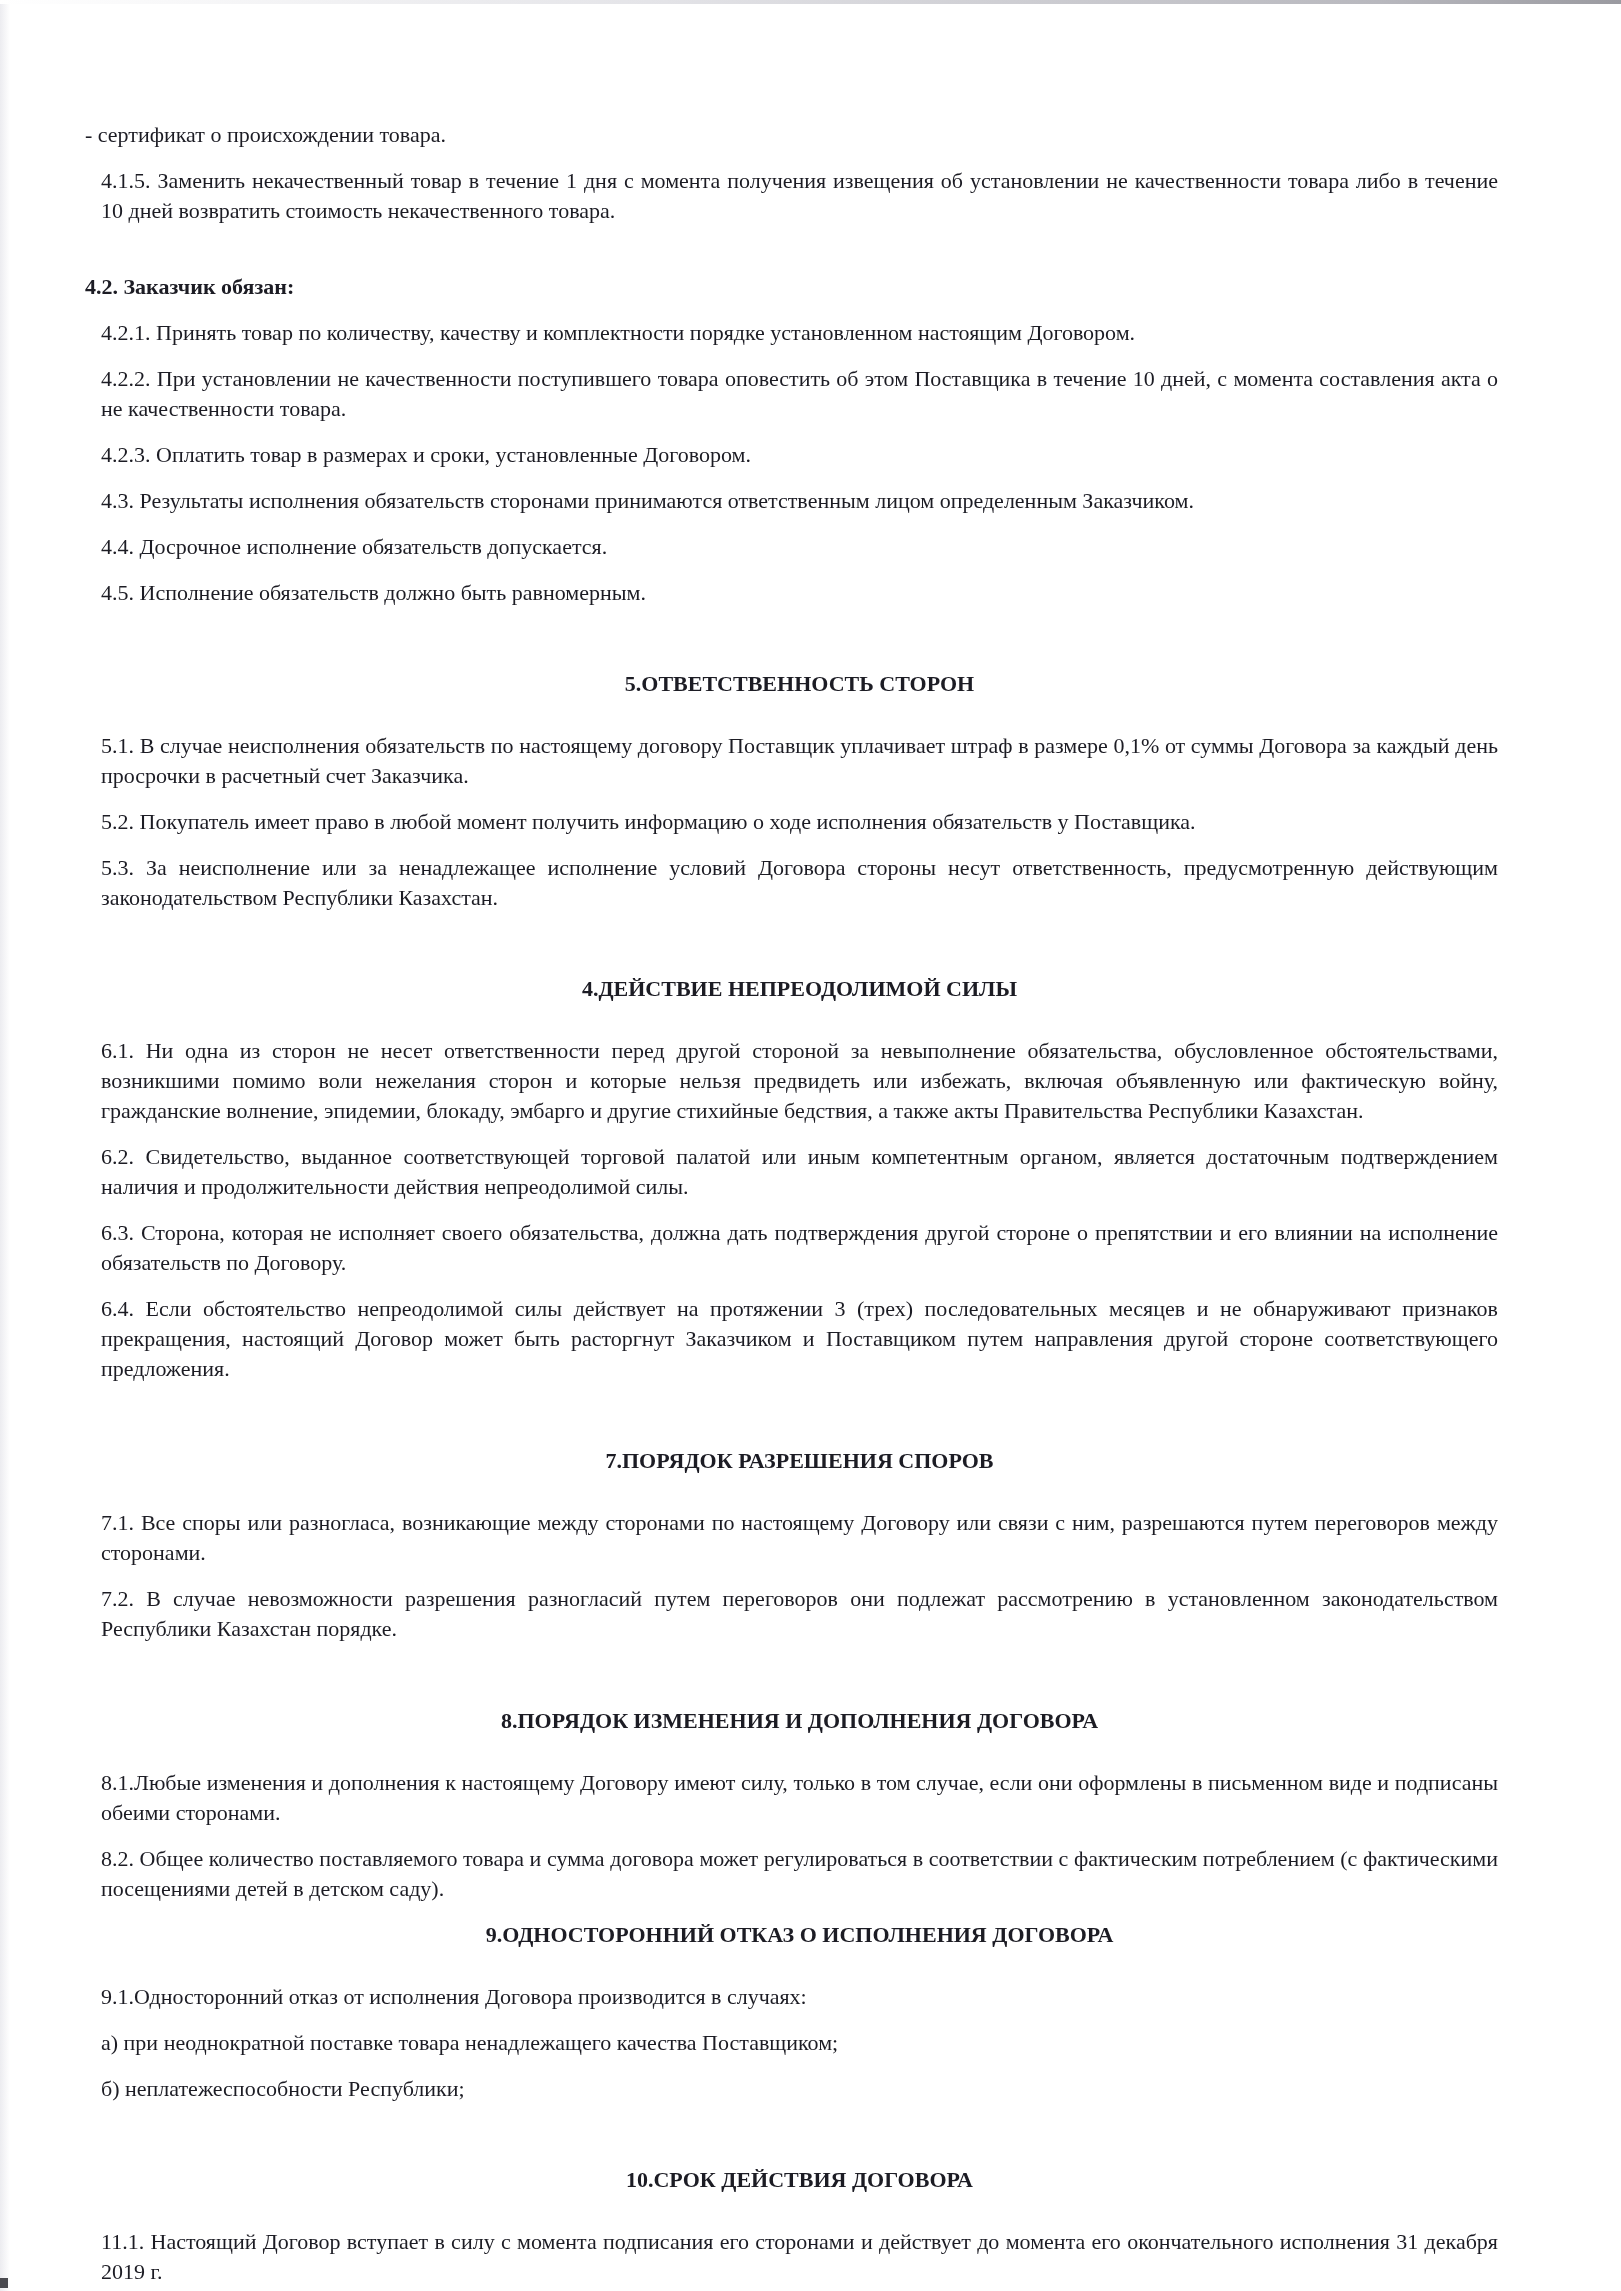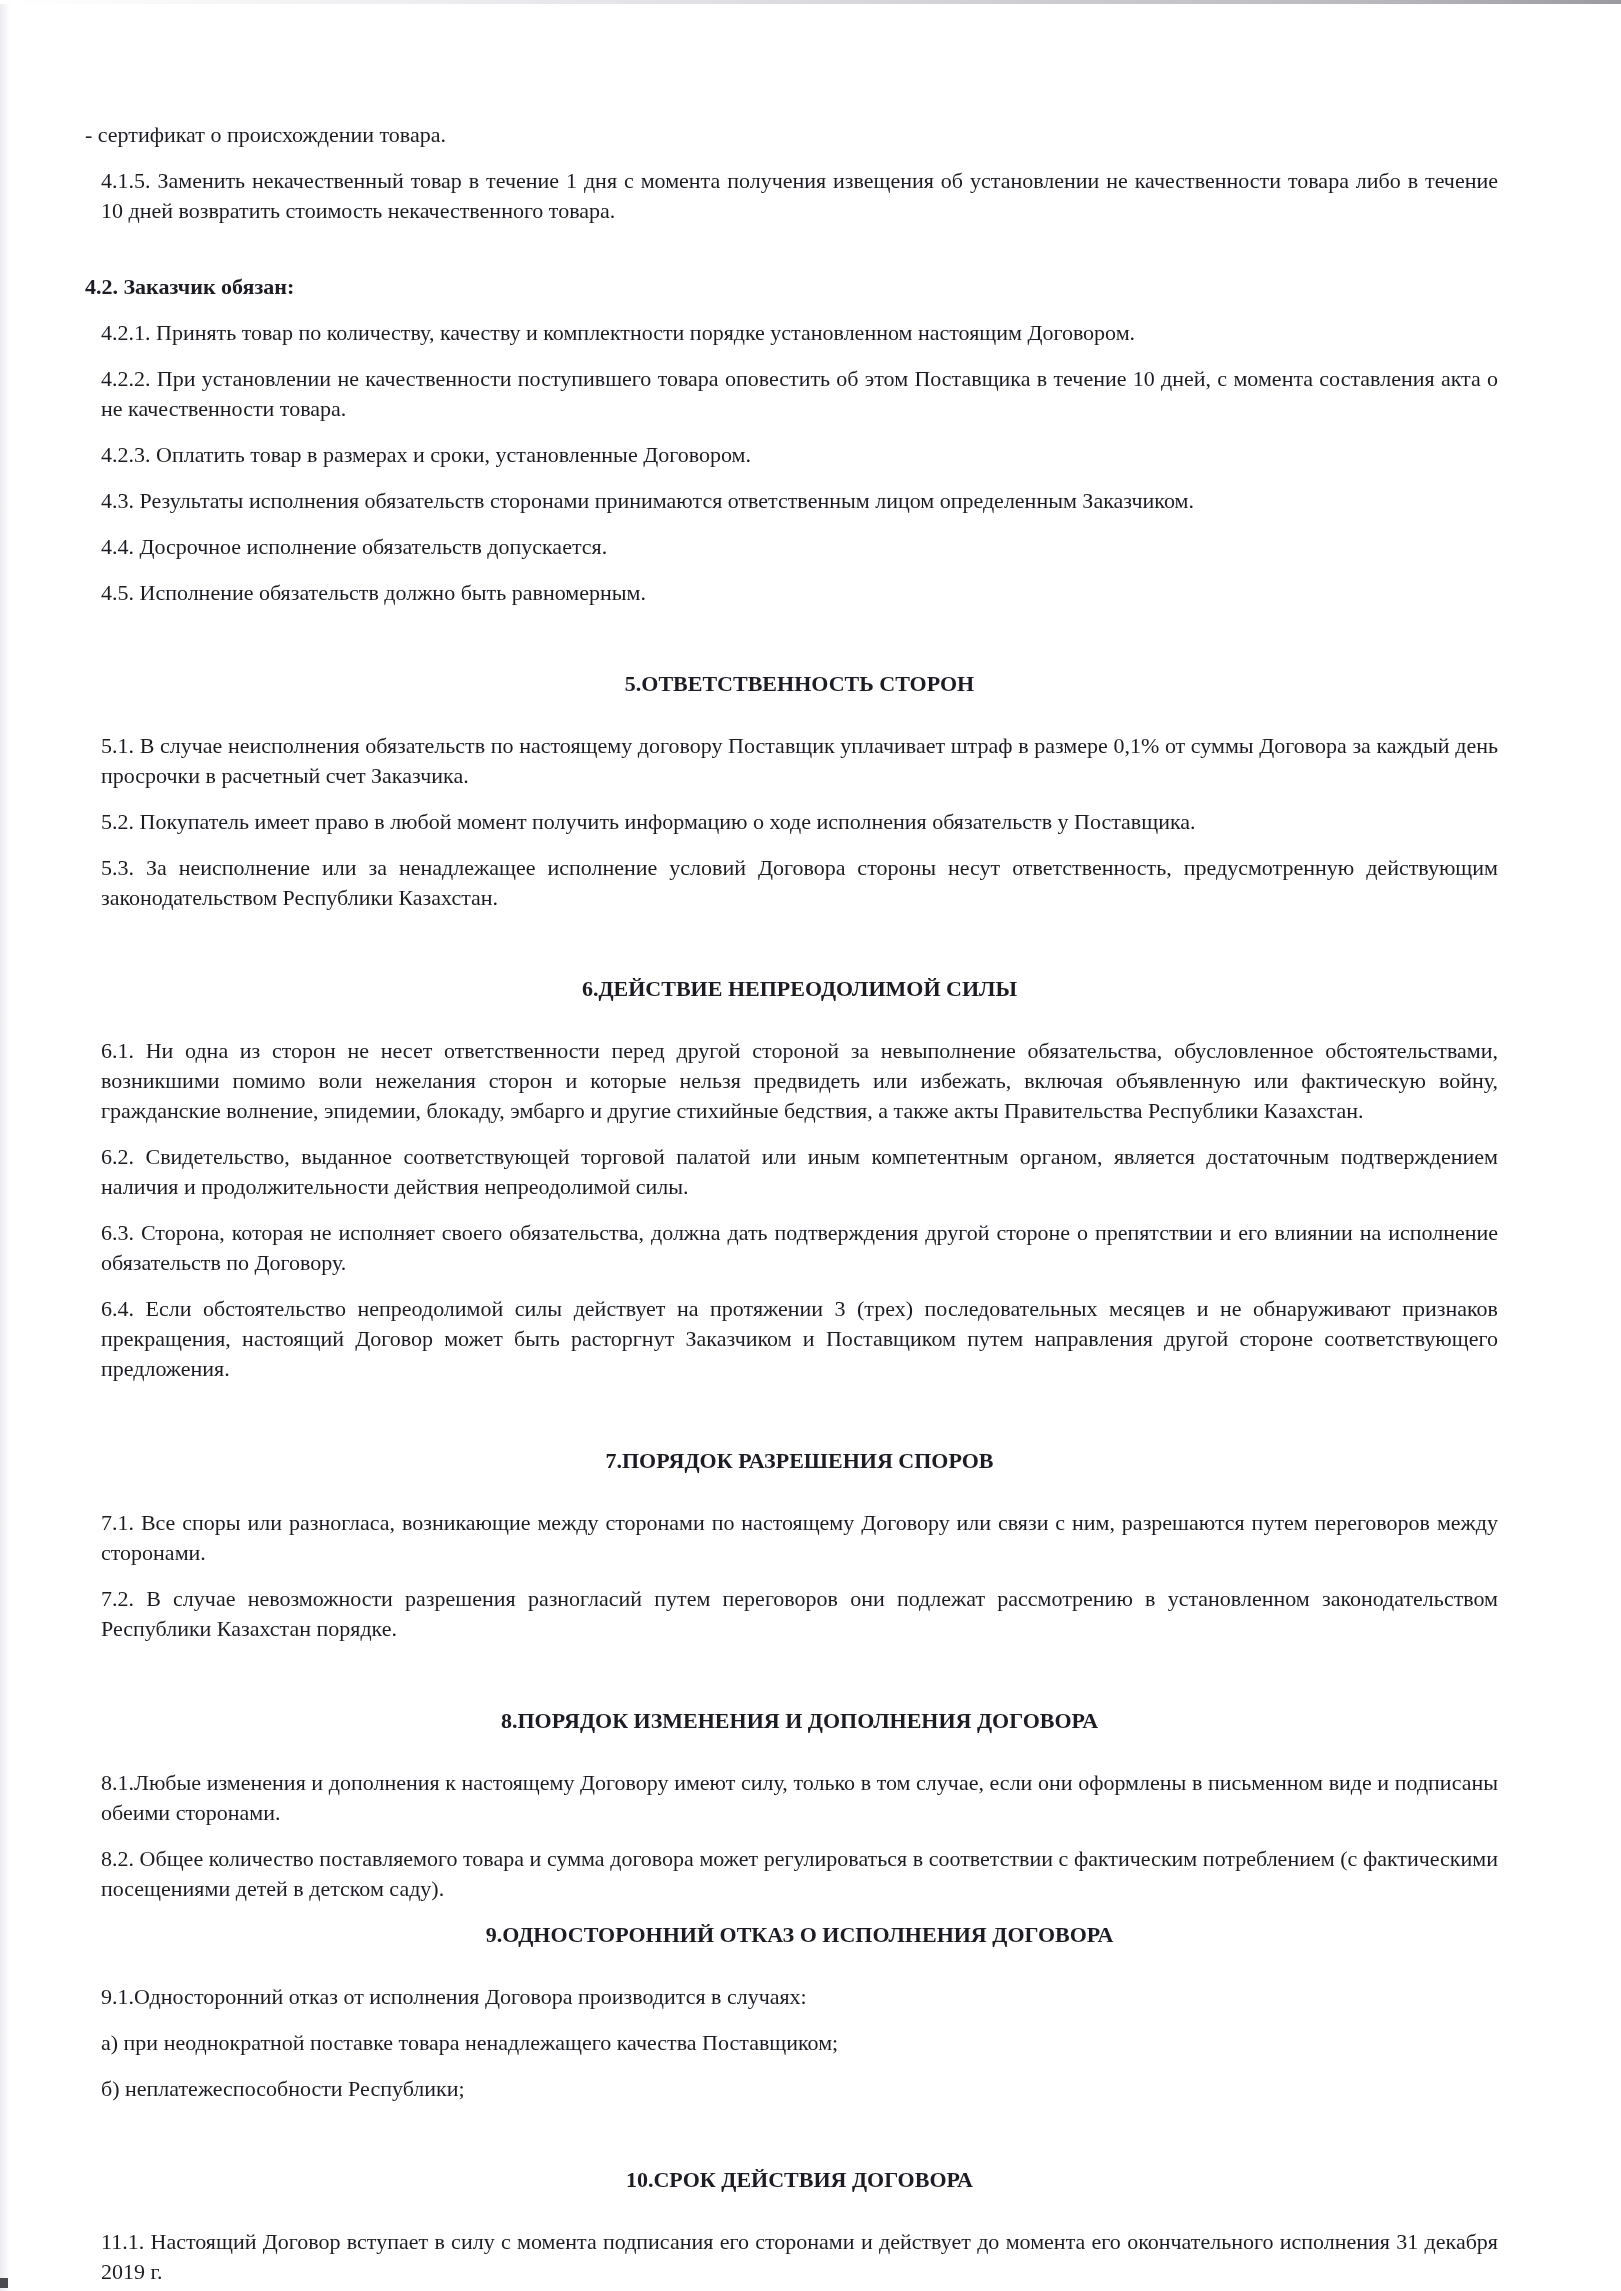--- a/index.html
+++ b/index.html
@@ -98,21 +98,21 @@
   <p class="para">4.2.3. Оплатить товар в размерах и сроки, установленные Договором.</p>
   <p class="para">4.3. Результаты исполнения обязательств сторонами принимаются ответственным лицом определенным Заказчиком.</p>
   <p class="para">4.4. Досрочное исполнение обязательств допускается.</p>
   <p class="para">4.5. Исполнение обязательств должно быть равномерным.</p>
 
   <h2 class="section-heading sec5">5.ОТВЕТСТВЕННОСТЬ СТОРОН</h2>
   <p class="para">5.1. В случае неисполнения обязательств по настоящему договору Поставщик уплачивает штраф в размере 0,1% от суммы Договора за каждый день  просрочки в расчетный счет Заказчика.</p>
   <p class="para">5.2. Покупатель имеет право в любой момент получить информацию о ходе исполнения обязательств у Поставщика.</p>
   <p class="para">5.3. За неисполнение или за ненадлежащее исполнение условий Договора стороны несут ответственность, предусмотренную действующим законодательством Республики Казахстан.</p>
 
-  <h2 class="section-heading sec6">6.ДЕЙСТВИЕ НЕПРЕОДОЛИМОЙ СИЛЫ</h2>
+  <h2 class="section-heading sec6">4.ДЕЙСТВИЕ НЕПРЕОДОЛИМОЙ СИЛЫ</h2>
   <p class="para">6.1. Ни одна из сторон не несет ответственности перед другой стороной за невыполнение обязательства, обусловленное обстоятельствами, возникшими помимо воли нежелания сторон и которые нельзя предвидеть или избежать, включая объявленную или фактическую войну, гражданские волнение, эпидемии, блокаду, эмбарго и другие стихийные бедствия, а также акты Правительства Республики Казахстан.</p>
   <p class="para">6.2. Свидетельство, выданное соответствующей торговой палатой или иным компетентным органом, является достаточным подтверждением наличия и продолжительности действия непреодолимой силы.</p>
   <p class="para">6.3. Сторона, которая не исполняет своего обязательства, должна дать подтверждения другой стороне о препятствии и его влиянии на исполнение обязательств по Договору.</p>
   <p class="para">6.4. Если обстоятельство непреодолимой силы действует на протяжении 3 (трех) последовательных месяцев и не обнаруживают признаков прекращения, настоящий Договор может быть расторгнут Заказчиком и Поставщиком путем направления другой стороне соответствующего предложения.</p>
 
   <h2 class="section-heading sec7">7.ПОРЯДОК РАЗРЕШЕНИЯ СПОРОВ</h2>
   <p class="para">7.1. Все споры или разногласа, возникающие между сторонами по настоящему Договору или связи с ним, разрешаются путем переговоров между сторонами.</p>
   <p class="para">7.2. В случае невозможности разрешения разногласий путем переговоров они подлежат рассмотрению в установленном законодательством Республики Казахстан порядке.</p>
 
   <h2 class="section-heading sec8">8.ПОРЯДОК ИЗМЕНЕНИЯ И ДОПОЛНЕНИЯ ДОГОВОРА</h2>

